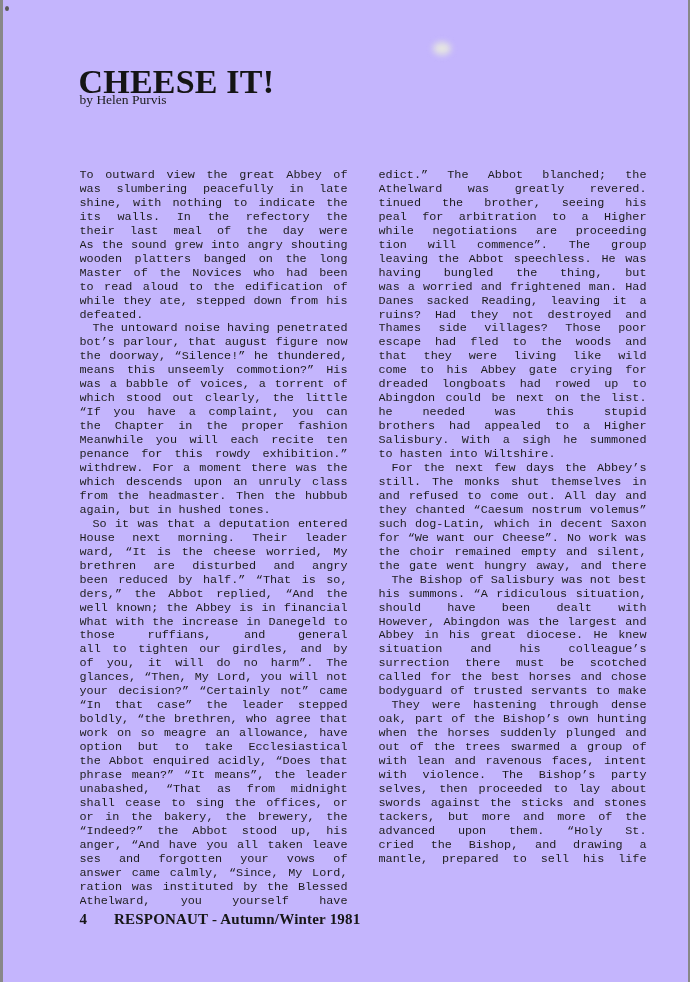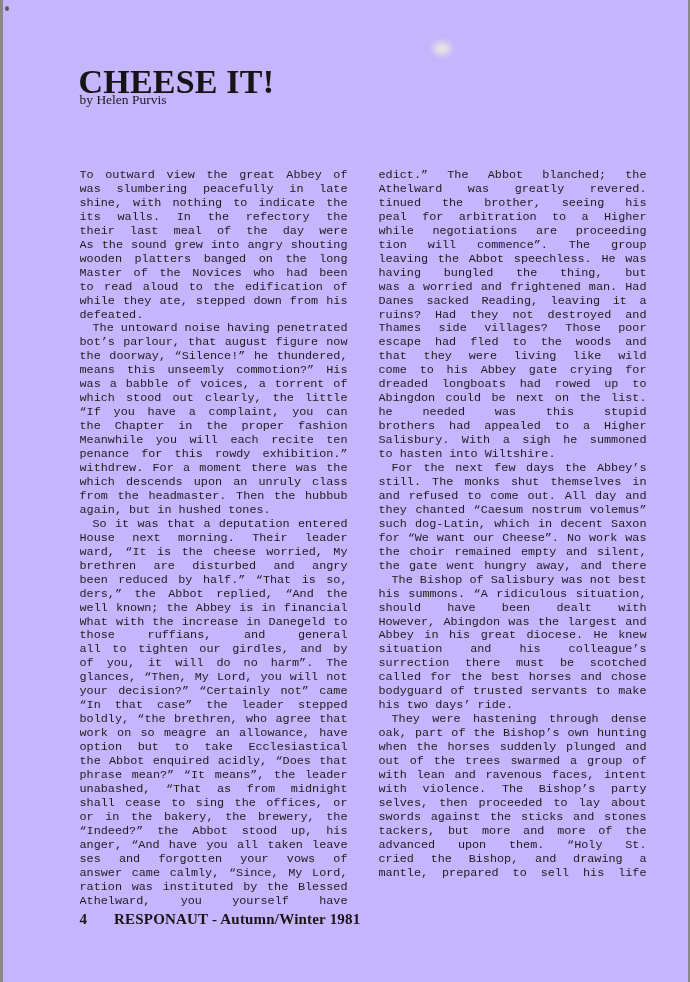--- a/index.html
+++ b/index.html
@@ -170,21 +170,20 @@
         <div class="para">
           <div class="line indent">The Bishop of Salisbury was not best pleased at</div>
           <div class="line">his summons. “A ridiculous situation, which</div>
           <div class="line">should have been dealt with internally,” he fumed.</div>
           <div class="line">However, Abingdon was the largest and richest</div>
           <div class="line">Abbey in his great diocese. He knew its dangerous</div>
           <div class="line">situation and his colleague’s troubles, and any in-</div>
           <div class="line">surrection there must be scotched quickly. He</div>
           <div class="line">called for the best horses and chose only a small</div>
           <div class="line">bodyguard of trusted servants to make all speed on</div>
-          <div class="line endline">his two days’ ride.</div>
         </div>
         <div class="para">
           <div class="line indent">They were hastening through dense woods of</div>
           <div class="line">oak, part of the Bishop’s own hunting preserves,</div>
           <div class="line">when the horses suddenly plunged and reared, as</div>
           <div class="line">out of the trees swarmed a group of ragged men</div>
           <div class="line">with lean and ravenous faces, intent on robbery</div>
           <div class="line">with violence. The Bishop’s party crossed them-</div>
           <div class="line">selves, then proceeded to lay about them with their</div>
           <div class="line">swords against the sticks and stones of their at-</div>

